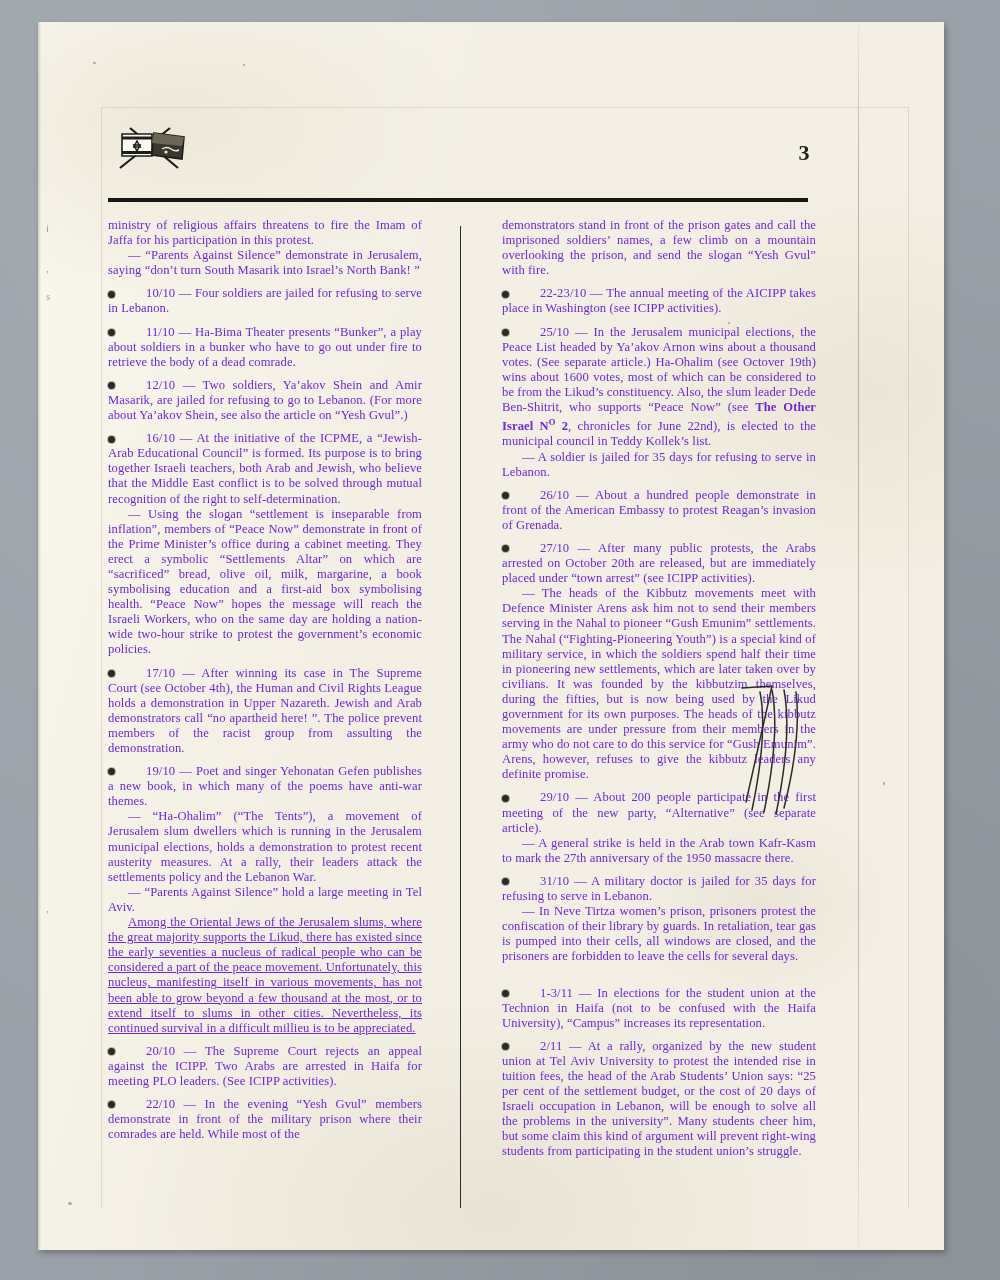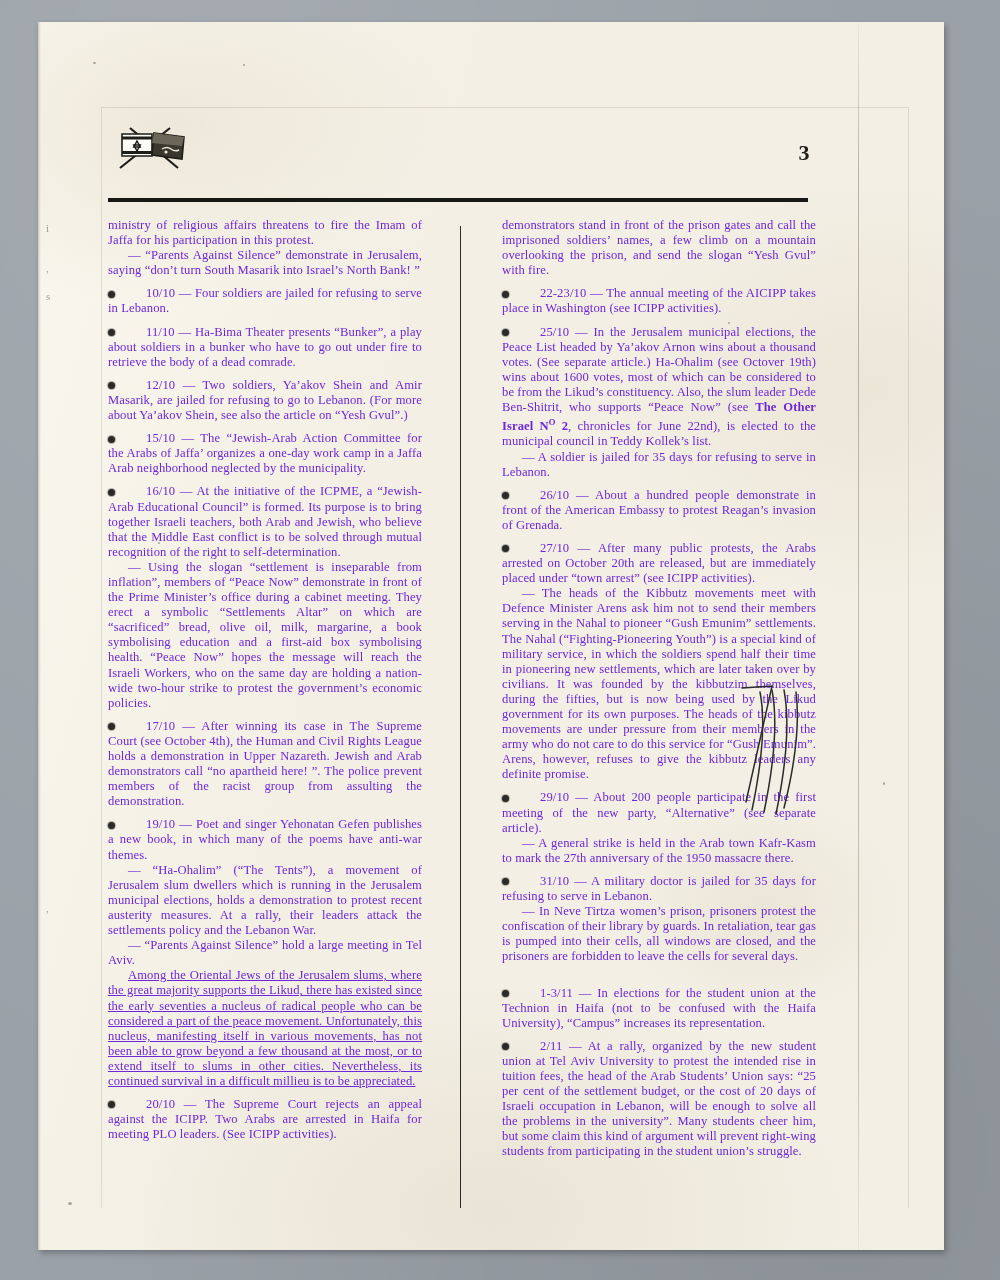--- a/index.html
+++ b/index.html
@@ -141,29 +141,29 @@
 
       <div id="rule"></div>
 
       <div id="cols">
         <div class="col" id="col-left">
             <p class="">ministry of religious affairs threatens to fire the Imam of Jaffa for his participation in this protest.</p>
             <p class="dashitem">— “Parents Against Silence” demonstrate in Jerusalem, saying “don’t turn South Masarik into Israel’s North Bank! ”</p>
             <p class="item"><span class="bullet"></span>10/10 — Four soldiers are jailed for refusing to serve in Lebanon.</p>
             <p class="item"><span class="bullet"></span>11/10 — Ha-Bima Theater presents “Bunker”, a play about soldiers in a bunker who have to go out under fire to retrieve the body of a dead comrade.</p>
             <p class="item"><span class="bullet"></span>12/10 — Two soldiers, Ya’akov Shein and Amir Masarik, are jailed for refusing to go to Lebanon. (For more about Ya’akov Shein, see also the article on “Yesh Gvul”.)</p>
-            <p class="item"><span class="bullet"></span>15/10 — The “Jewish-Arab Action Committee for the Arabs of Jaffa’ organizes a one-day work camp in a Jaffa Arab neighborhood neglected by the municipality.</p>
             <p class="item"><span class="bullet"></span>16/10 — At the initiative of the ICPME, a “Jewish-Arab Educational Council” is formed. Its purpose is to bring together Israeli teachers, both Arab and Jewish, who believe that the Middle East conflict is to be solved through mutual recognition of the right to self-determination.</p>
             <p class="dashitem">— Using the slogan “settlement is inseparable from inflation”, members of “Peace Now” demonstrate in front of the Prime Minister’s office during a cabinet meeting. They erect a symbolic “Settlements Altar” on which are “sacrificed” bread, olive oil, milk, margarine, a book symbolising education and a first-aid box symbolising health. “Peace Now” hopes the message will reach the Israeli Workers, who on the same day are holding a nation-wide two-hour strike to protest the government’s economic policies.</p>
             <p class="item"><span class="bullet"></span>17/10 — After winning its case in The Supreme Court (see October 4th), the Human and Civil Rights League holds a demonstration in Upper Nazareth. Jewish and Arab demonstrators call “no apartheid here! ”. The police prevent members of the racist group from assulting the demonstration.</p>
             <p class="item"><span class="bullet"></span>19/10 — Poet and singer Yehonatan Gefen publishes a new book, in which many of the poems have anti-war themes.</p>
             <p class="dashitem">— “Ha-Ohalim” (“The Tents”), a movement of Jerusalem slum dwellers which is running in the Jerusalem municipal elections, holds a demonstration to protest recent austerity measures. At a rally, their leaders attack the settlements policy and the Lebanon War.</p>
             <p class="dashitem">— “Parents Against Silence” hold a large meeting in Tel Aviv.</p>
             <p class="indent">Among the Oriental Jews of the Jerusalem slums, where the great majority supports the Likud, there has existed since the early seventies a nucleus of radical people who can be considered a part of the peace movement. Unfortunately, this nucleus, manifesting itself in various movements, has not been able to grow beyond a few thousand at the most, or to extend itself to slums in other cities. Nevertheless, its continued survival in a difficult millieu is to be appreciated.</p>
             <p class="item"><span class="bullet"></span>20/10 — The Supreme Court rejects an appeal against the ICIPP. Two Arabs are arrested in Haifa for meeting PLO leaders. (See ICIPP activities).</p>
+            <p class="item"><span class="bullet"></span>22/10 — In the evening “Yesh Gvul” members demonstrate in front of the military prison where their comrades are held. While most of the</p>
           </div>
         <div id="gutter"></div>
         <div class="col" id="col-right">
             <p class="">demonstrators stand in front of the prison gates and call the imprisoned soldiers’ names, a few climb on a mountain overlooking the prison, and send the slogan “Yesh Gvul” with fire.</p>
             <p class="item"><span class="bullet"></span>22-23/10 — The annual meeting of the AICIPP takes place in Washington (see ICIPP activities).</p>
             <p class="item"><span class="bullet"></span>25/10 — In the Jerusalem municipal elections, the Peace List headed by Ya’akov Arnon wins about a thousand votes. (See separate article.) Ha-Ohalim (see Octover 19th) wins about 1600 votes, most of which can be considered to be from the Likud’s constituency. Also, the slum leader Dede Ben-Shitrit, who supports “Peace Now” (see <b>The Other Israel N<sup>O</sup> 2</b>, chronicles for June 22nd), is elected to the municipal council in Teddy Kollek’s list.</p>
             <p class="dashitem">— A soldier is jailed for 35 days for refusing to serve in Lebanon.</p>
             <p class="item"><span class="bullet"></span>26/10 — About a hundred people demonstrate in front of the American Embassy to protest Reagan’s invasion of Grenada.</p>
             <p class="item"><span class="bullet"></span>27/10 — After many public protests, the Arabs arrested on October 20th are released, but are immediately placed under “town arrest” (see ICIPP activities).</p>
             <p class="dashitem">— The heads of the Kibbutz movements meet with Defence Minister Arens ask him not to send their members serving in the Nahal to pioneer “Gush Emunim” settlements. The Nahal (“Fighting-Pioneering Youth”) is a special kind of military service, in which the soldiers spend half their time in pioneering new settlements, which are later taken over by civilians. It was founded by the kibbutzim themselves, during the fifties, but is now being used by the Likud government for its own purposes. The heads of the kibbutz movements are under pressure from their members in the army who do not care to do this service for “Gush Emunim”. Arens, however, refuses to give the kibbutz leaders any definite promise.</p>

